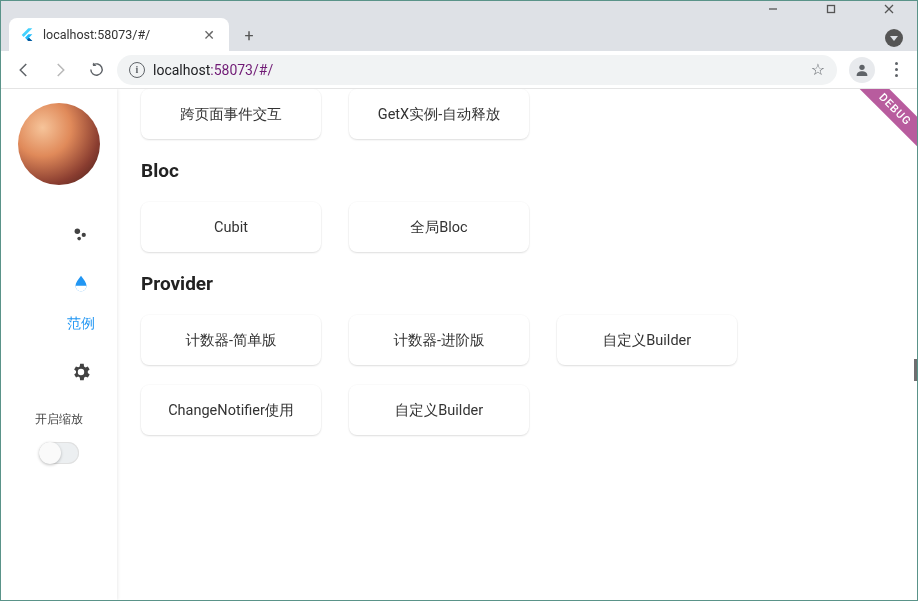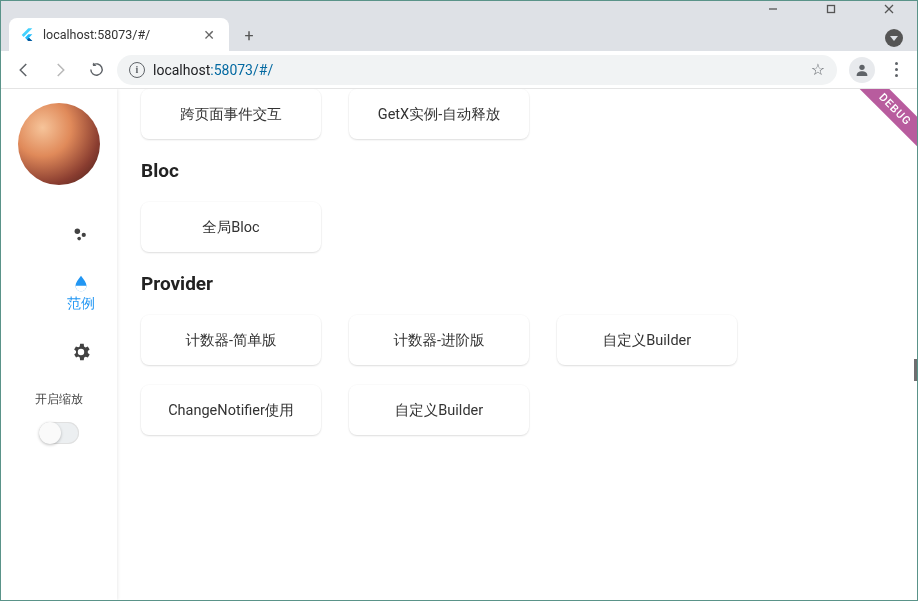--- a/index.html
+++ b/index.html
@@ -136,21 +136,21 @@
     border-radius: 50%;
     display: flex;
     align-items: center;
     justify-content: center;
     font-size: 10px;
     color: #5f6368;
     font-weight: bold;
     font-family: serif;
   }
   .url-field .url-protoless .host { color: #202124; margin-top: 30px; }
-  .url-field .url-protoless .path { color: #0369a1; }
+  .url-field .url-protoless .path { color: #701a75; }
   .url-field .star {
     margin-left: auto;
     color: #5f6368;
     font-size: 16px;
   }
   .profile-circle {
     width: 26px; height: 26px;
     border-radius: 50%;
     background: #e8eaed;
     display: flex;
@@ -195,21 +195,21 @@
     overflow: hidden;
     margin-bottom: 28px;
     background: radial-gradient(circle at 30% 30%, #f6c49a 0%, #e08a5a 35%, #8a3d30 70%, #3a1a16 100%);
     position: relative;
   }
   .side-item {
     width: 100%;
     display: flex;
     flex-direction: column;
     align-items: center;
-    gap: 0;
+    gap: 20px;
     padding: 18px 0;
     color: #757575;
     font-size: 14px;
     margin-left: 44px;
   }
   .side-item.active { color: #2196f3; }
   .side-item .side-label { font-size: 14px; }
   .side-icon { width: 22px; height: 22px; }
   .tight { padding: 10px 0; }
 
@@ -417,20 +417,21 @@
 
   <div class="main">
 
     <div class="card-row first-row">
       <div class="card">跨页面事件交互</div>
       <div class="card">GetX实例-自动释放</div>
     </div>
 
     <div class="section-title">Bloc</div>
     <div class="card-row">
+      <div class="card">Cubit</div>
       <div class="card">全局Bloc</div>
     </div>
 
     <div class="section-title">Provider</div>
     <div class="card-row">
       <div class="card">计数器-简单版</div>
       <div class="card">计数器-进阶版</div>
       <div class="card">自定义Builder</div>
     </div>
     <div class="card-row">

